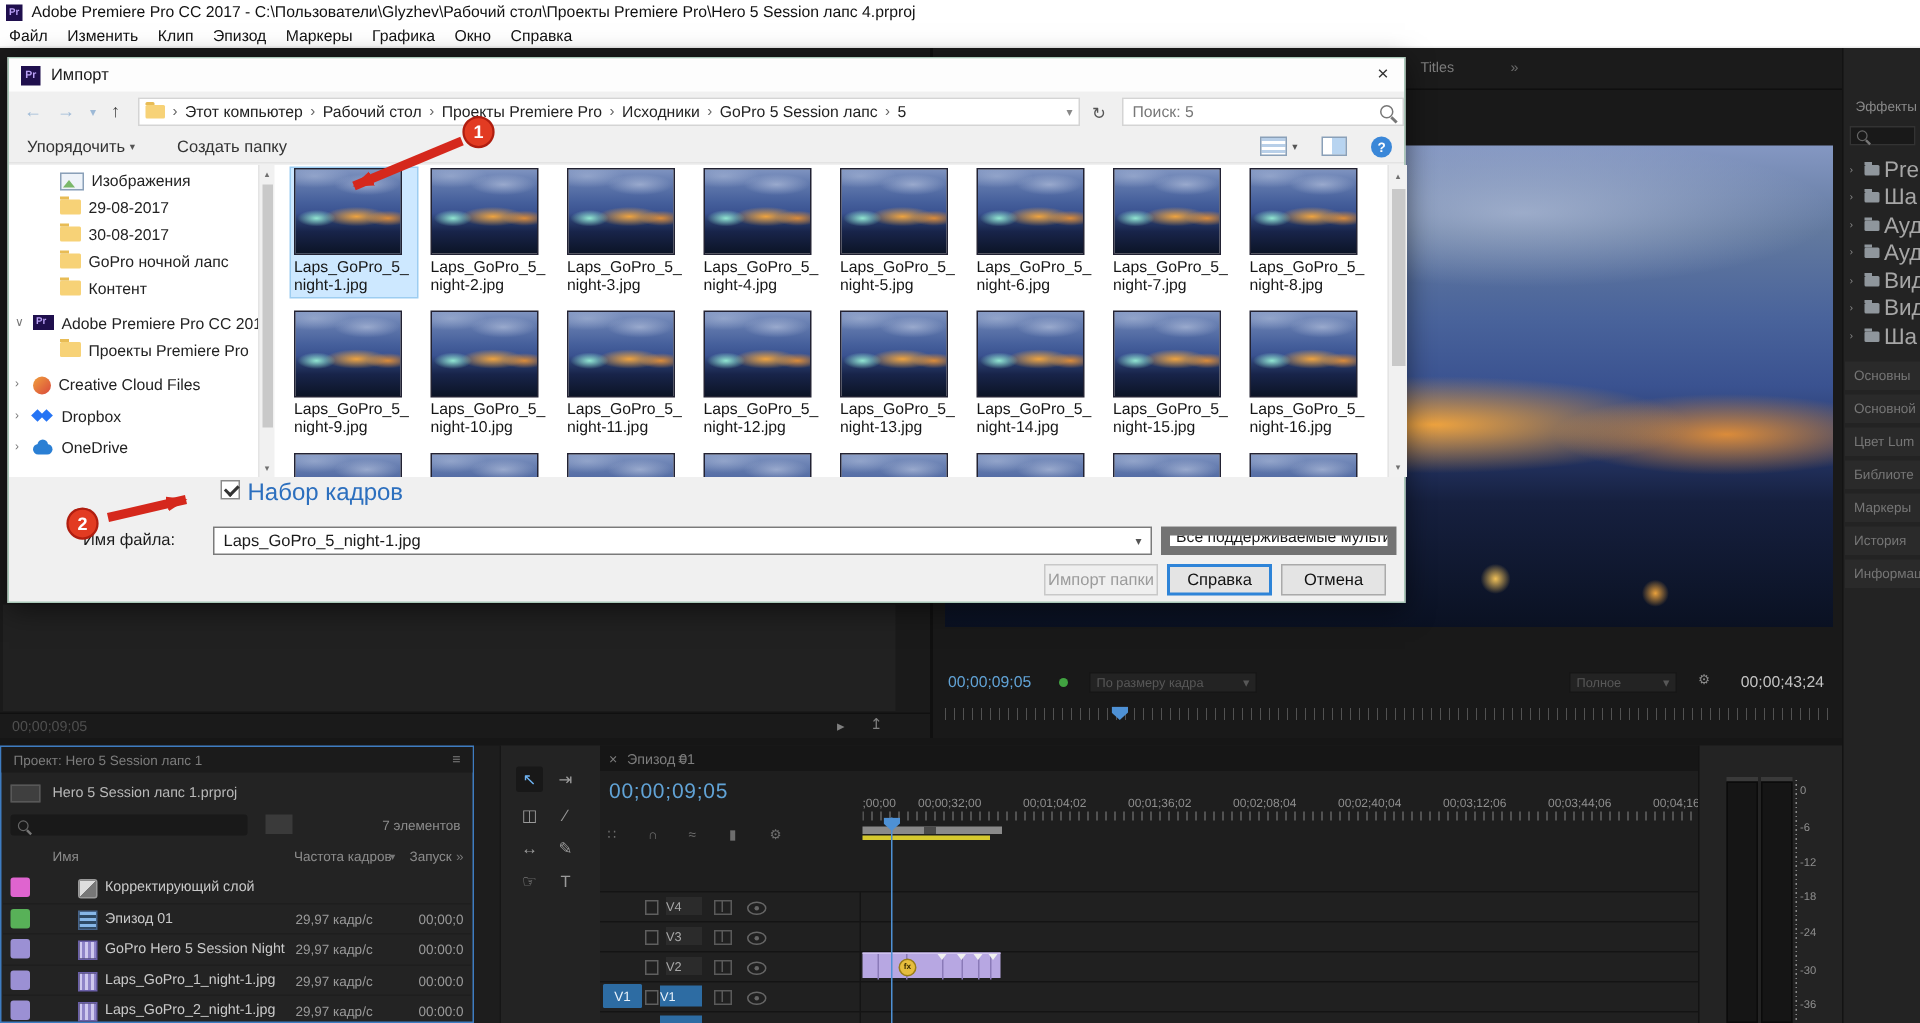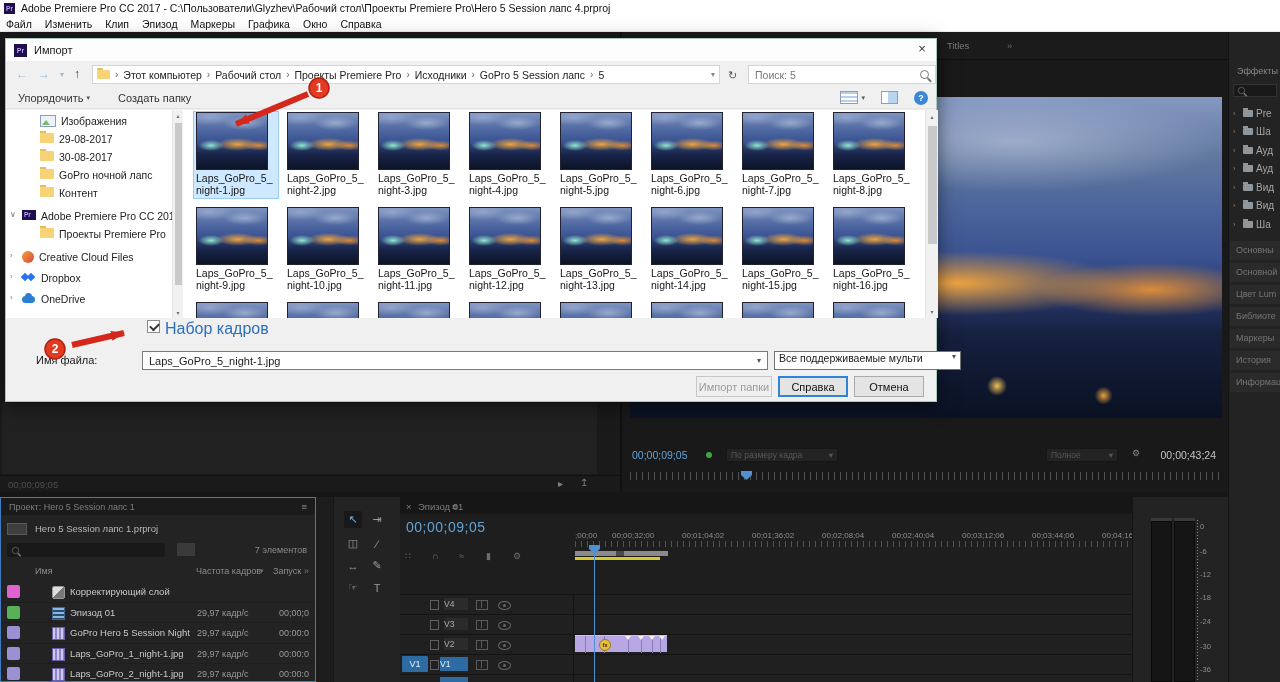--- a/index.html
+++ b/index.html
@@ -86,21 +86,21 @@
   #fgrid{left:183px;top:71px;width:734px;height:208px;background:#fff;overflow:hidden;display:grid;
          grid-template-columns:repeat(8,84px);gap:9px 7px;grid-auto-rows:86px;align-content:start;padding:2px 0 0 5px}
   .tile{width:84px;cursor:default}
   .tile .scene{width:70px;height:56px;margin-left:2px;border:1px solid #223}
   .tile .tlabel{font-size:10.5px;line-height:12px;color:#161616;padding:2px 2px 0;word-break:break-all}
   .tile.selected{background:#cde8ff;outline:1px solid #9dcdf1}
   
   .cb{left:141px;top:281px;width:13px;height:13px;background:#fff;border:1px solid #8a8a8a}
   .cb::after{content:"";position:absolute;left:2px;top:2px;width:7px;height:4px;border-left:2px solid #333;border-bottom:2px solid #333;transform:rotate(-45deg)}
   .fninput{left:136px;top:312px;width:626px;height:19px;background:#fff;border:1px solid #7a7a7a;display:flex;align-items:center;padding:0 6px}
-  .ftcombo{left:768px;top:312px;width:187px;height:19px;background:#fff;border:1px solid #737373;display:flex;align-items:flex-start;padding:0 4px;overflow:hidden;white-space:nowrap;font-size:10.5px}
+  .ftcombo{left:768px;top:312px;width:157px;height:19px;background:#fff;border:6px solid #737373;display:flex;align-items:flex-end;padding:0 4px;overflow:hidden;white-space:nowrap;font-size:10.5px}
   .btn{height:21px;display:flex;align-items:center;justify-content:center;font-size:11px}
   
   .tabtxt{font-size:9.5px;color:#7d7d7d}
   .tc-blue{color:#61a3d6}
   .pmbox{background:#232323;border:1px solid #161616;color:#585858;font-size:8.5px;display:flex;align-items:center;padding:0 4px;justify-content:space-between}
   .dashes-h{background:repeating-linear-gradient(90deg,#525252 0 1px,rgba(0,0,0,0) 1px 6px)}
   .glyph{position:absolute;color:#9a9a9a;font-size:10px}
   .phead{width:11px;height:9px;background:#4e91d5;clip-path:polygon(0 0,100% 0,100% 45%,50% 100%,0 45%)}
   
   #pp{left:0;top:497px;width:316px;height:185px;background:#232323;border:1px solid #3e7cc1}
@@ -131,21 +131,21 @@
   .t-eye::after{content:"";position:absolute;left:3.5px;top:1.5px;width:3px;height:3px;background:#666;border-radius:50%}
   .cseg{position:absolute;top:0;width:1px;height:17px;background:#8a7ab8}
   .ctri{position:absolute;top:0;width:0;height:0;border-left:3px solid transparent;border-right:3px solid transparent;border-top:4px solid #f0f0f0}
   .fxdot{position:absolute;left:24px;top:3px;width:10px;height:10px;background:#e6bd3e;border:1px solid #9a7d16;border-radius:50%;
          font-size:5.5px;color:#3a2c00;display:flex;align-items:center;justify-content:center;font-weight:bold}
   
   .fxrow{display:flex;align-items:center;height:18.5px;padding-left:3px;gap:3px;overflow:hidden}
   .fx-exp{font-size:7px;color:#888;width:7px;flex:none}
   .fx-fold{width:10px;height:7px;background:#8f969c;border-radius:1px;position:relative;flex:none}
   .fx-fold::before{content:"";position:absolute;left:0;top:-2px;width:5px;height:2px;background:#8f969c}
-  .fx-lab{font-size:10px;color:#a6a6a6;white-space:nowrap}
+  .fx-lab{font-size:15px;color:#a6a6a6;white-space:nowrap}
   .cbar{height:19px;background:#2a2a2a;margin-bottom:3px;color:#767676;font-size:9px;line-height:19px;
         padding-left:6px;white-space:nowrap;overflow:hidden}
   .mlab{position:absolute;left:1200px;font-size:7.5px;color:#8e8e8e}
   svg text{font-family:"Liberation Sans",sans-serif}
 </style>
 </head>
 <body>
 
 <div id="root">
 
@@ -679,21 +679,21 @@
       </div>
     <div class="abs vscroll" style="left:919px;top:71px;width:13px;height:208px">
       <span class="sarrow" style="top:3px">▴</span>
       <span class="sarrow" style="bottom:3px">▾</span>
       <span class="vthumb" style="top:16px;width:9px;height:118px"></span>
     </div>
 
     <span class="abs cb"></span>
     <span class="abs" style="left:159px;top:281px;color:#2c6fbe;font-size:16px">Набор кадров</span>
 
-    <span class="abs" style="left:30px;top:315px;width:100px;text-align:left">Имя файла:</span>
+    <span class="abs" style="left:30px;top:315px;width:100px;text-align:center">Имя файла:</span>
     <div class="abs fninput">
       <span>Laps_GoPro_5_night-1.jpg</span>
       <span style="margin-left:auto;color:#555;font-size:8px">▾</span>
     </div>
     <div class="abs ftcombo">
       <span>Все поддерживаемые мульти</span>
       <span style="margin-left:auto;color:#555;font-size:8px">▾</span>
     </div>
     <div class="abs btn" style="left:690px;top:337px;width:76px;background:#efefef;border:1px solid #c8c8c8;color:#9b9b9b">Импорт папки</div>
     <div class="abs btn" style="left:772px;top:337px;width:70px;background:#e4e4e4;border:2px solid #2e84d8;color:#111">Справка</div>

